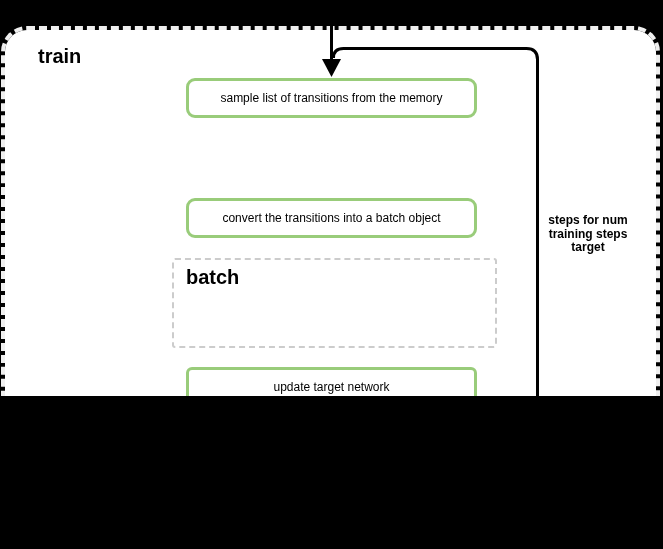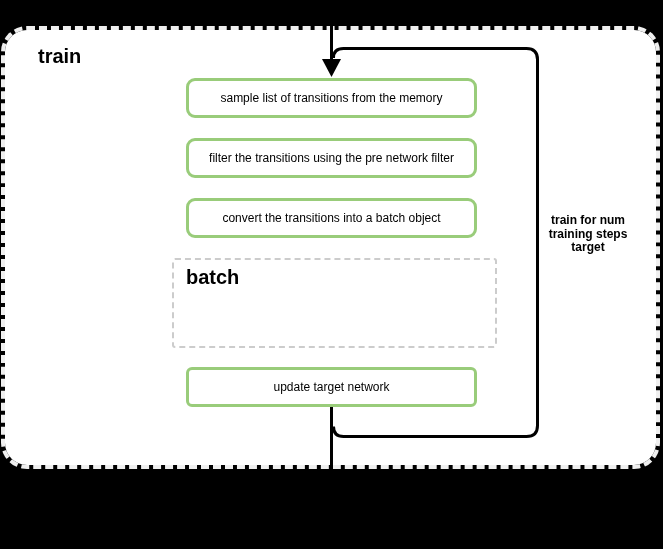--- a/index.html
+++ b/index.html
@@ -14,21 +14,21 @@
   * { margin: 0; padding: 0; box-sizing: border-box; }
   html, body { width: 663px; height: 549px; }
   body {
     background: var(--background);
     font-family: "Liberation Sans", sans-serif;
     color: var(--text);
   }
   .stage {
     position: relative;
     width: 663px;
-    height: 549px;
+    height: 396px;
     overflow: hidden;
   }
   .train-container {
     position: absolute;
     left: 1px; top: 26px;
     width: 659px; height: 443px;
     background: var(--container-fill);
     background-clip: padding-box;
     border: 4px dashed var(--container-border);
     border-radius: 26px;
@@ -104,32 +104,31 @@
 <body>
 
 <div class="stage">
 
   <div class="train-container"></div>
 
   <div class="group-title">train</div>
 
   <div class="process-box step-1">sample list of transitions from the memory</div>
 
-  <div class="process-box step-2">filter the transitions using the pre network filter</div>
 
   <div class="process-box step-3">convert the transitions into a batch object</div>
 
   <div class="subprocess-box">
     <span>batch</span>
   </div>
 
   <div class="process-box step-final">update target network</div>
 
   <div class="loop-annotation">
-    <span>train for num</span>
+    <span>steps for num</span>
     <span>training steps</span>
     <span>target</span>
   </div>
 
   <svg class="connectors" viewBox="0 0 663 549" xmlns="http://www.w3.org/2000/svg">
 
     <line x1="331.5" y1="0" x2="331.5" y2="61"></line>
 
     <polygon points="322,59 341,59 331.5,77"></polygon>
 

